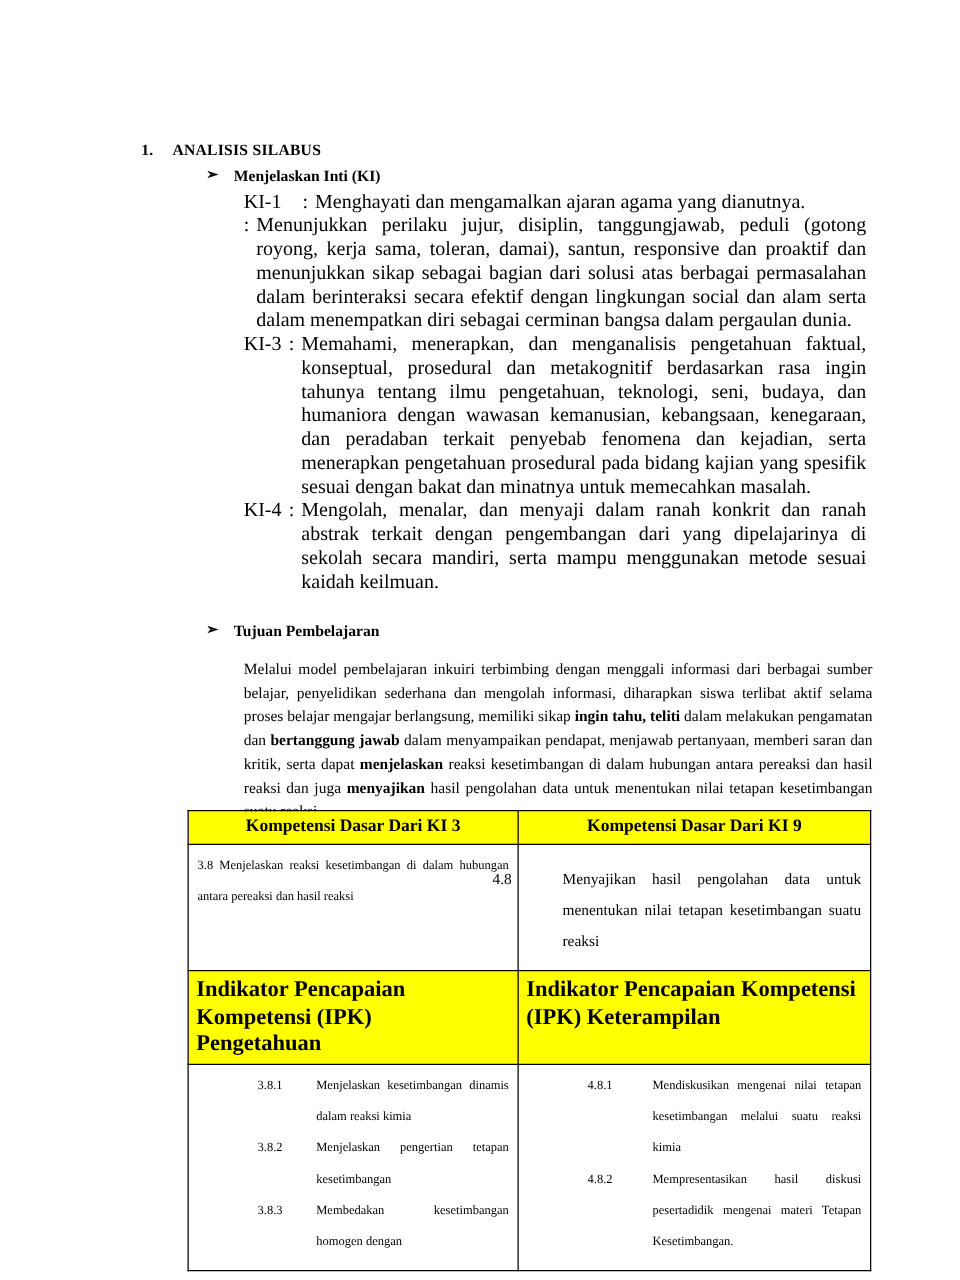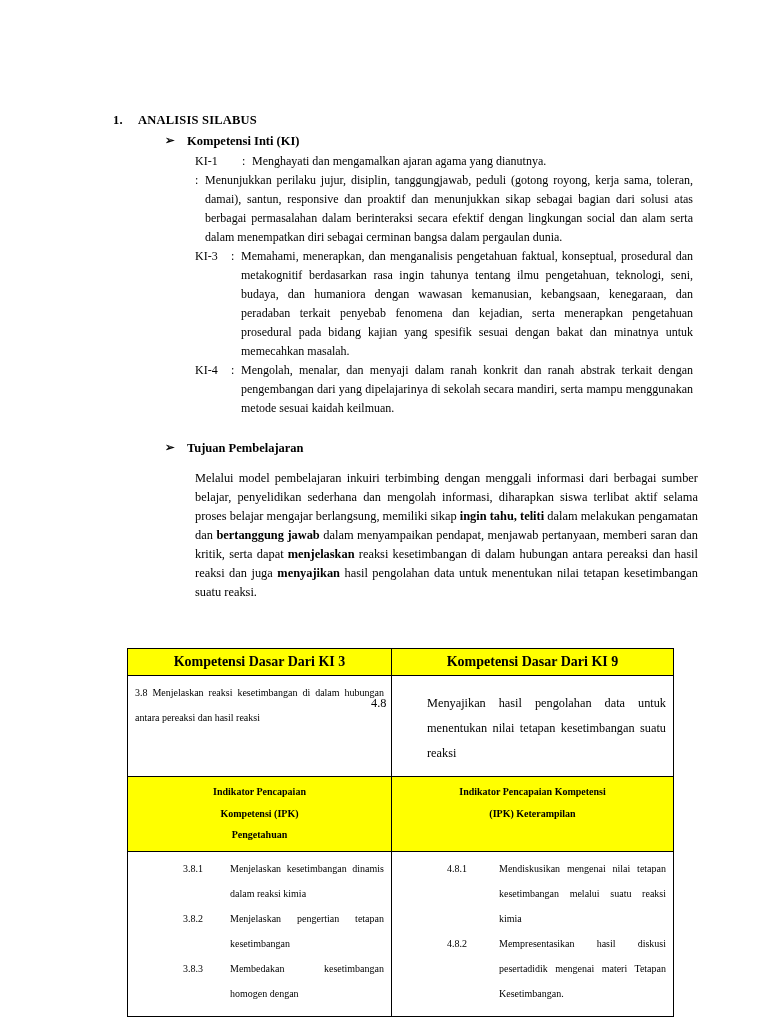--- a/index.html
+++ b/index.html
@@ -61,21 +61,21 @@
   }
   .lvl2-label { line-height: 1.35; }
 
   
   .ki-list {
     margin-left: 30px;
     margin-top: 2px;
   }
   .ki-row {
     display: flex;
-    font-size: 12px;
+    font-size: 16px;
     line-height: 19px;
     margin-bottom: 0px;
   }
   .ki-key {
     flex: 0 0 47px;
     width: 47px;
   }
   .ki-colon {
     flex: 0 0 10px;
     width: 10px;
@@ -97,21 +97,21 @@
     text-align: justify;
     text-justify: inter-word;
     text-align-last: left;
     width: 503px;
   }
   .tujuan-body b { font-weight: bold; }
 
   
   .kd-table {
     position: absolute;
-    left: 127px;
+    left: 150px;
     top: 648px;
     width: 546px;
     border-collapse: collapse;
     table-layout: fixed;
     border: 1.4px solid #000;
   }
   .kd-table td {
     border: 1.2px solid #000;
     vertical-align: top;
     padding: 0;
@@ -122,23 +122,23 @@
   .hdr {
     background: #FFFF00;
     text-align: center;
     font-weight: bold;
     font-size: 14px;
     line-height: 21px;
     padding: 2px 4px 3px 4px !important;
   }
   .hdr-ipk {
     background: #FFFF00;
-    text-align: center;
+    text-align: left;
     font-weight: bold;
-    font-size: 10px;
+    font-size: 18px;
     line-height: 21.5px;
     padding: 4px 6px 5px 6px !important;
   }
 
   .body-cell {
     font-size: 10px;
     line-height: 25px;
     padding: 4px 7px 10px 7px !important;
   }
   .body-cell-kd-r {
@@ -190,21 +190,21 @@
   <div class="sec1">
 
     <div class="sec1-head">
       <span class="sec1-num">1.</span>
       <span class="sec1-title">ANALISIS SILABUS</span>
     </div>
 
     <div class="lvl2">
       <div class="lvl2-head">
         <span class="lvl2-arrow">➢</span>
-        <span class="lvl2-label">Kompetensi Inti (KI)</span>
+        <span class="lvl2-label">Menjelaskan Inti (KI)</span>
       </div>
 
       <div class="ki-list">
 
         <div class="ki-row">
           <span class="ki-key">KI-1</span>
           <span class="ki-colon">:</span>
           <span class="ki-text">Menghayati dan mengamalkan ajaran agama yang dianutnya.</span>
         </div>
 

